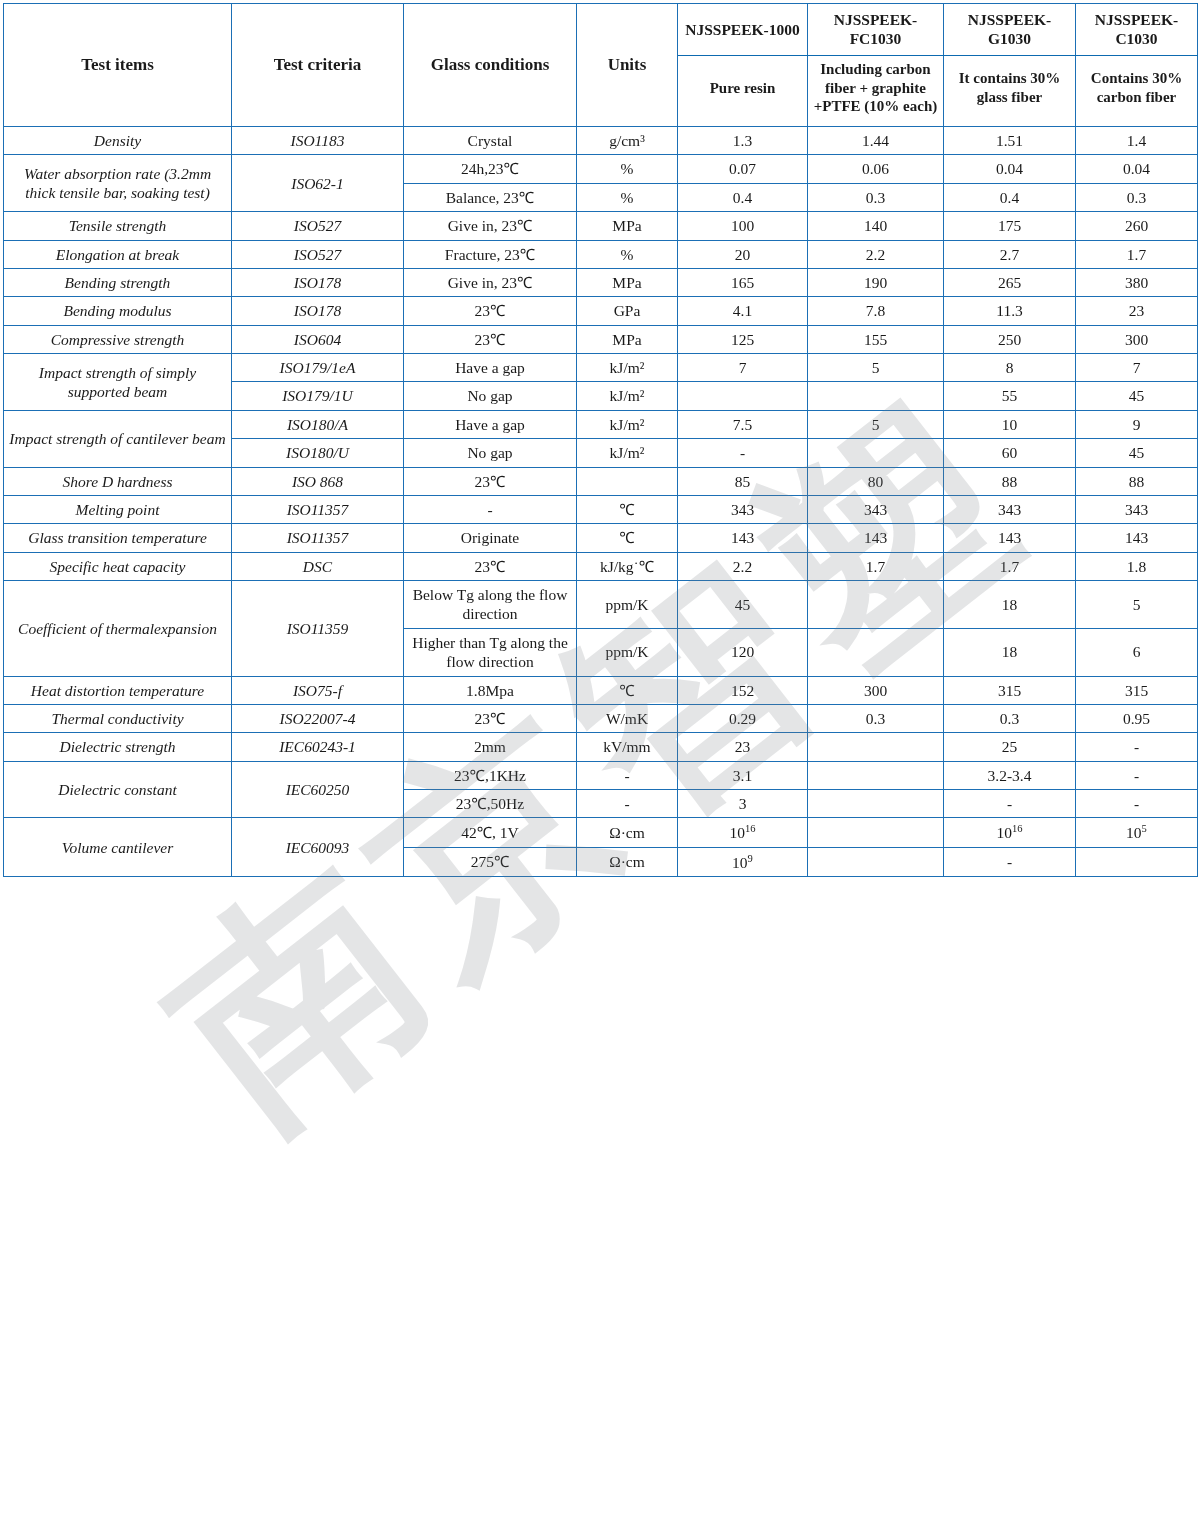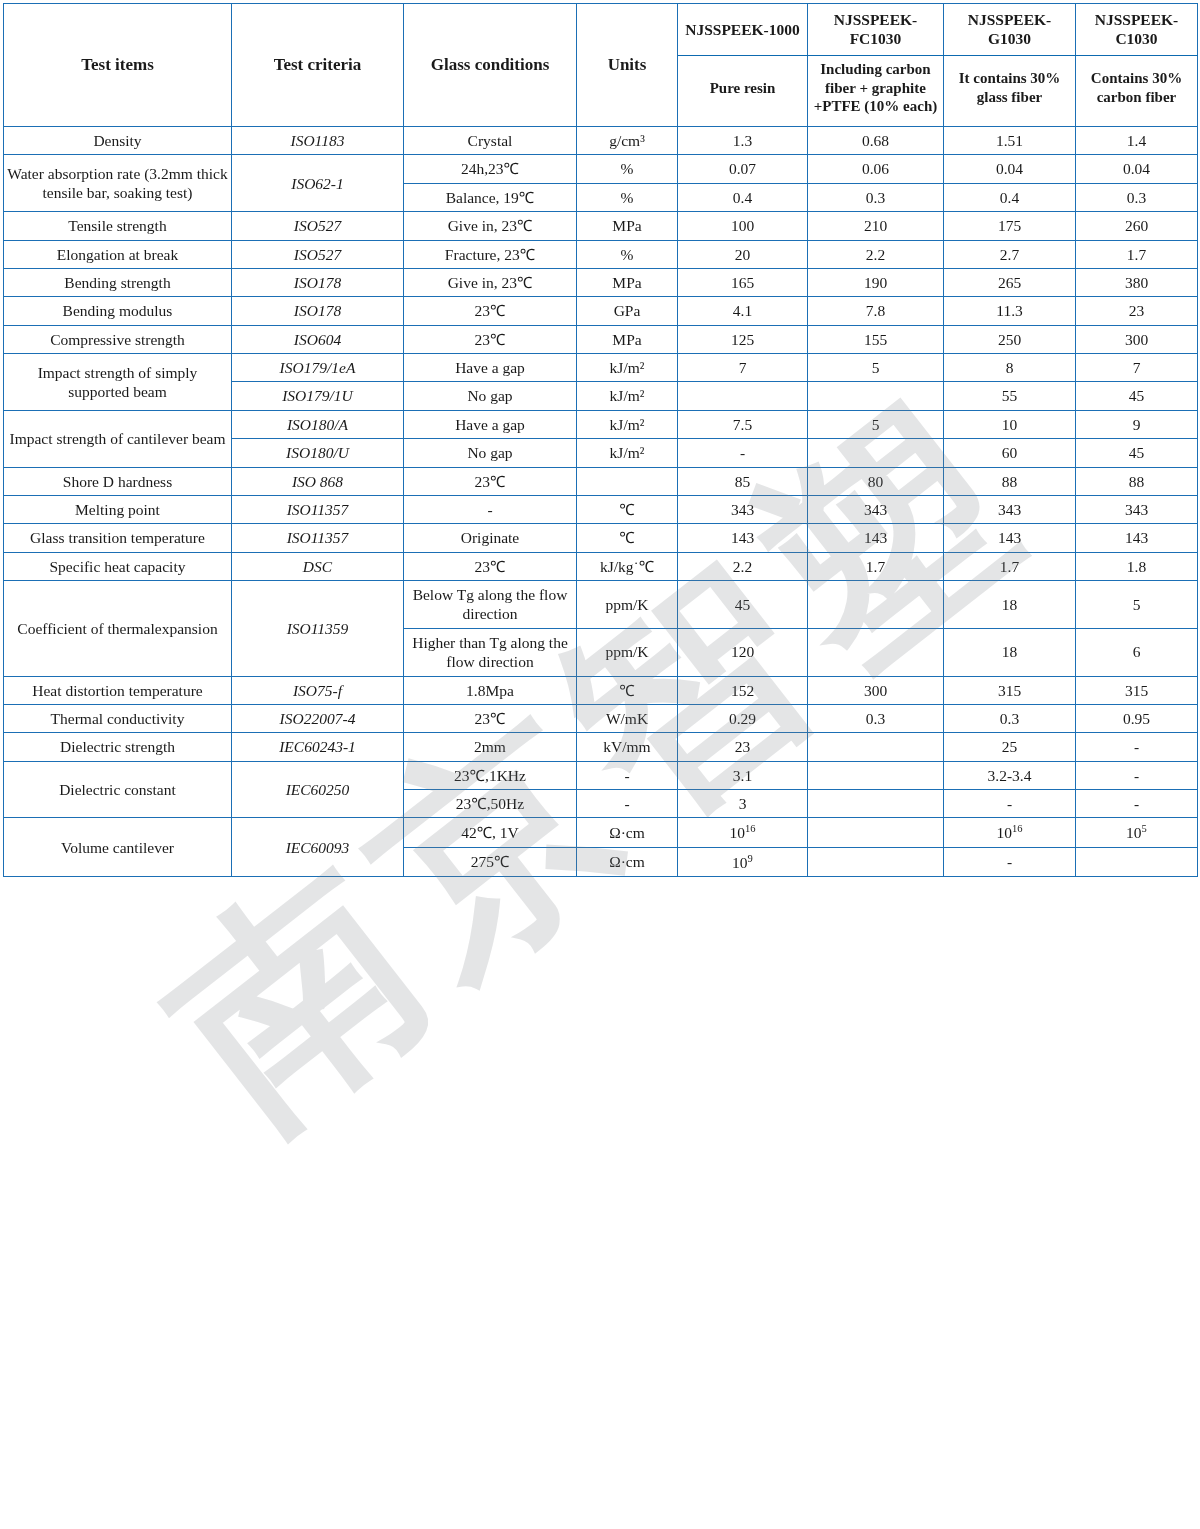--- a/index.html
+++ b/index.html
@@ -63,21 +63,21 @@
     padding-top: 6px;
     padding-bottom: 6px;
   }
   thead th.proddesc {
     font-size: 15px;
     padding-bottom: 10px;
   }
   thead th.tall {
     font-size: 17px;
   }
-  td.item { font-size: 15.5px; }
+  td.item { font-size: 15.5px; font-style: italic; }
   td.crit { font-size: 15.5px; font-style: italic; }
   td.cond { font-size: 15.5px; }
   td.unit { font-size: 15.5px; }
   td.val  { font-size: 15.5px; }
   sup { font-size: 0.68em; vertical-align: super; }
   .col1 { width: 228px; }
   .col2 { width: 172px; }
   .col3 { width: 173px; }
   .col4 { width: 101px; }
   .col5 { width: 130px; }
@@ -121,49 +121,49 @@
       <th class="proddesc">Contains 30% carbon fiber</th>
     </tr>
   </thead>
   <tbody id="tbody">
       <tr>
         <td class="item" rowspan="1">Density</td>
         <td class="crit" rowspan="1">ISO1183</td>
         <td class="cond">Crystal</td>
         <td class="unit">g/cm³</td>
         <td class="val">1.3</td>
-        <td class="val">0.68</td>
+        <td class="val">1.44</td>
         <td class="val">1.51</td>
         <td class="val">1.4</td>
       </tr>
       <tr>
         <td class="item" rowspan="2">Water absorption rate (3.2mm thick tensile bar, soaking test)</td>
         <td class="crit" rowspan="2">ISO62-1</td>
         <td class="cond">24h,23℃</td>
         <td class="unit">%</td>
         <td class="val">0.07</td>
         <td class="val">0.06</td>
         <td class="val">0.04</td>
         <td class="val">0.04</td>
       </tr>
       <tr>
-        <td class="cond">Balance, 19℃</td>
+        <td class="cond">Balance, 23℃</td>
         <td class="unit">%</td>
         <td class="val">0.4</td>
         <td class="val">0.3</td>
         <td class="val">0.4</td>
         <td class="val">0.3</td>
       </tr>
       <tr>
         <td class="item" rowspan="1">Tensile strength</td>
         <td class="crit" rowspan="1">ISO527</td>
         <td class="cond">Give in, 23℃</td>
         <td class="unit">MPa</td>
         <td class="val">100</td>
-        <td class="val">210</td>
+        <td class="val">140</td>
         <td class="val">175</td>
         <td class="val">260</td>
       </tr>
       <tr>
         <td class="item" rowspan="1">Elongation at break</td>
         <td class="crit" rowspan="1">ISO527</td>
         <td class="cond">Fracture, 23℃</td>
         <td class="unit">%</td>
         <td class="val">20</td>
         <td class="val">2.2</td>

